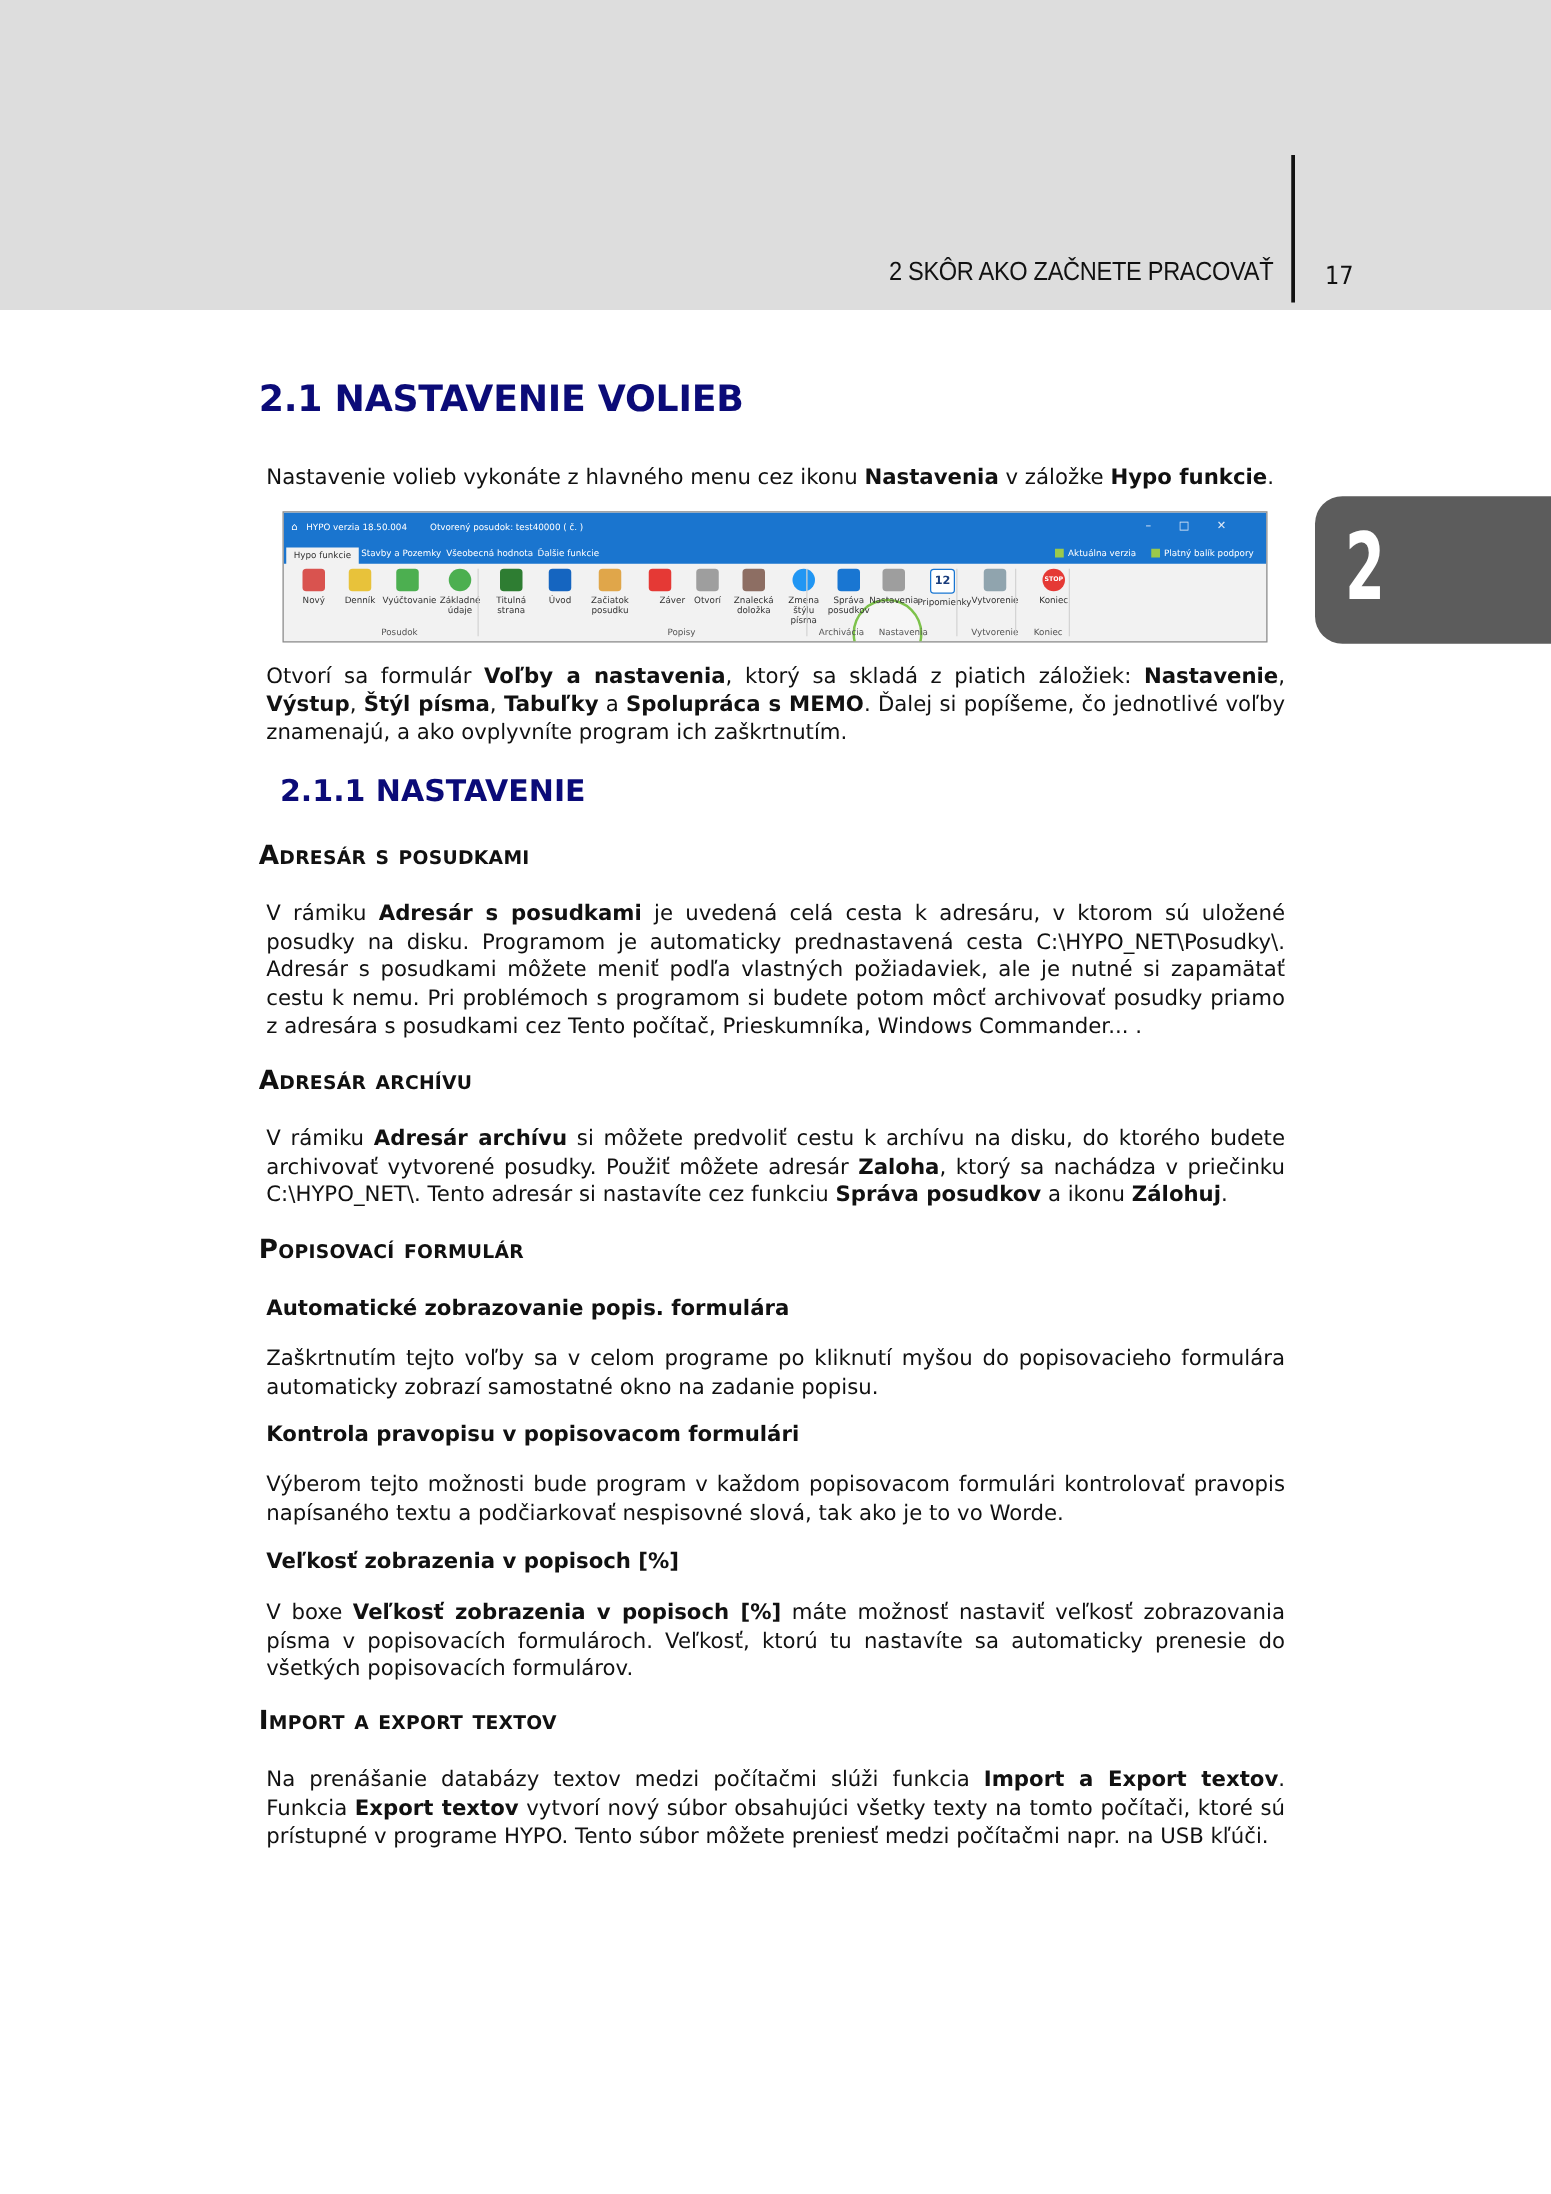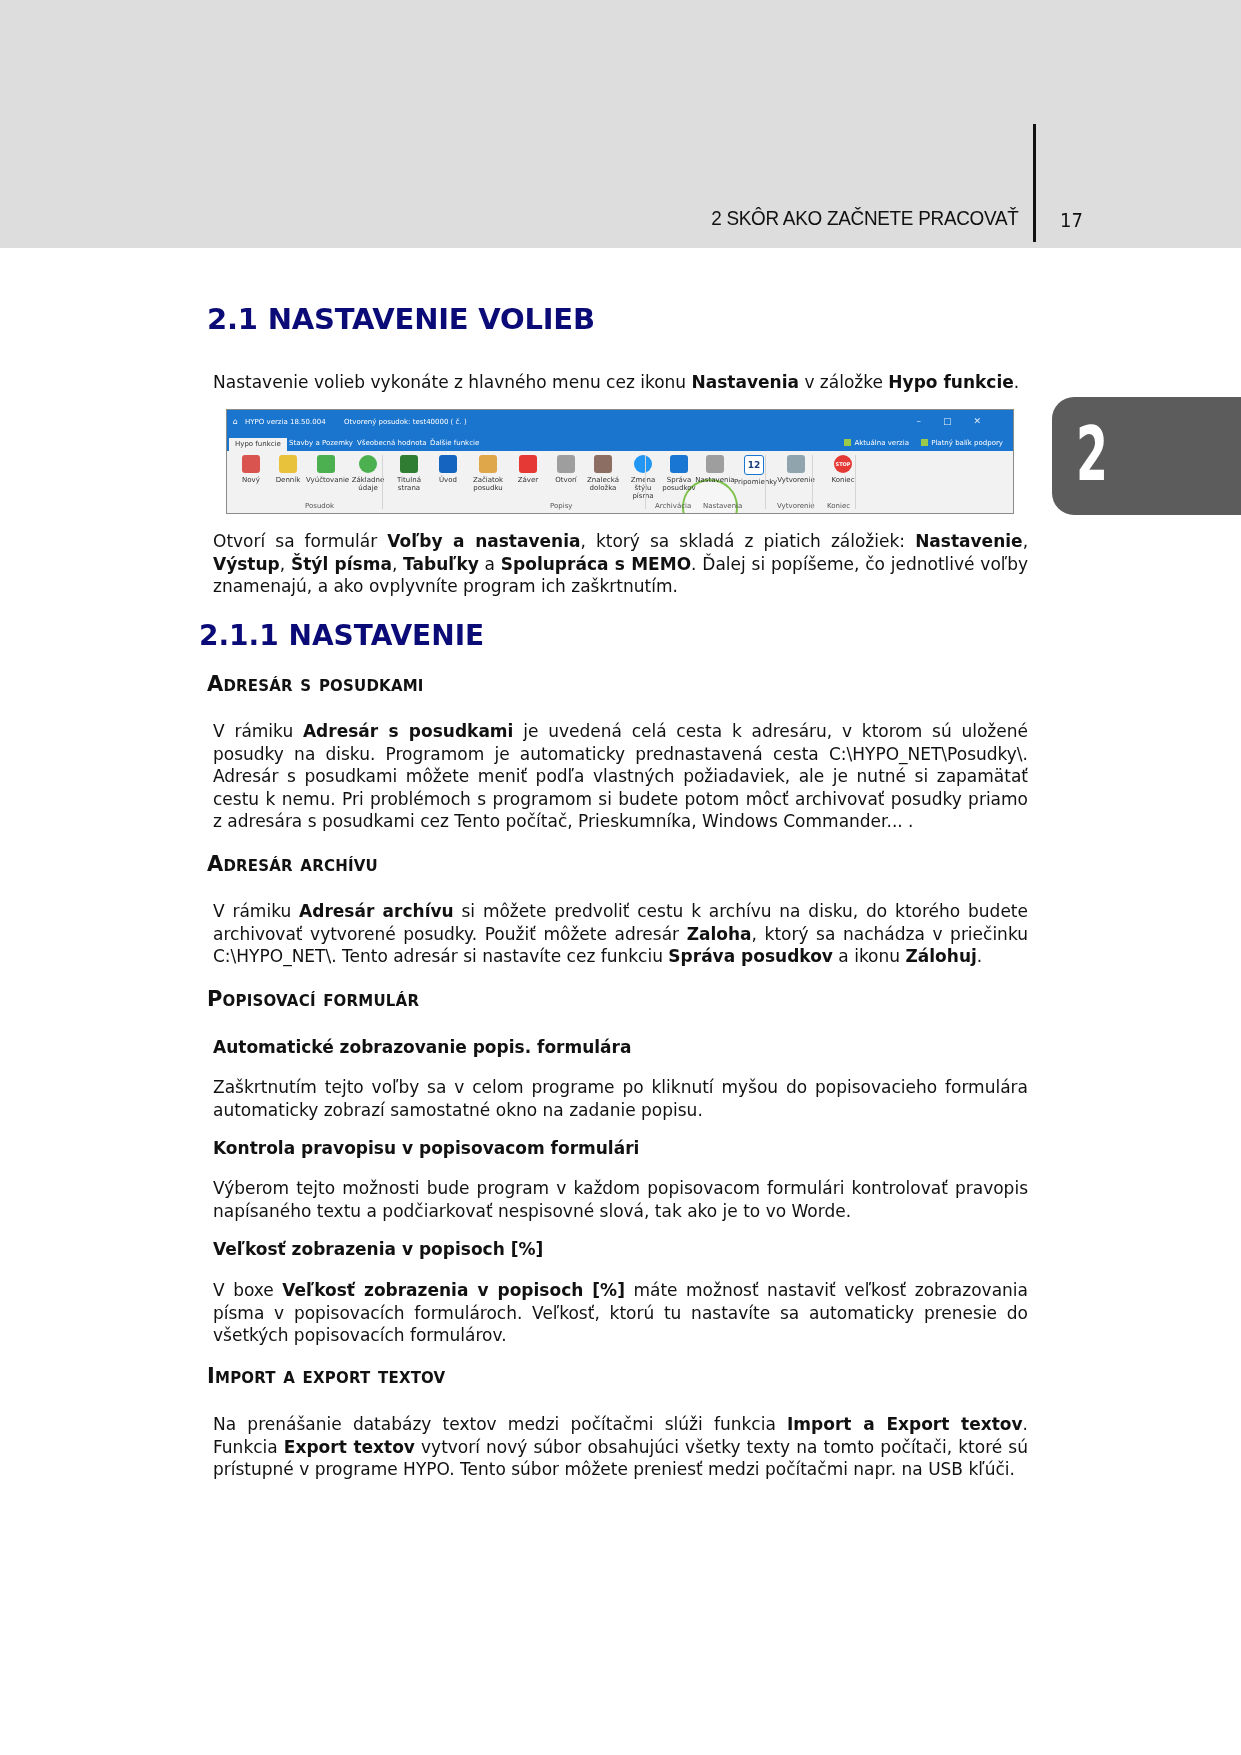--- a/index.html
+++ b/index.html
@@ -31,21 +31,21 @@
   .chapter-tab span {
     position: absolute; left: 24px; top: 14px; font-size: 74px; font-weight: bold;
     color: #fff; transform: scaleX(0.62); transform-origin: left center;
     font-family: "DejaVu Sans", sans-serif;
   }
   .h2 {
     position: absolute; left: 207px; font-weight: bold; color: #0b0b78;
     font-size: 29px; letter-spacing: -0.2px;
   }
   .h3 {
-    position: absolute; left: 199px; font-weight: bold; color: #0b0b78; font-size: 28px;
+    position: absolute; left: 224px; font-weight: bold; color: #0b0b78; font-size: 24px;
   }
   .h4 {
     position: absolute; left: 207px; font-weight: bold; color: #111;
     font-size: 21px; font-variant: small-caps; letter-spacing: 0.2px;
   }
   .h5 {
     position: absolute; left: 213px; font-weight: bold; color: #111; font-size: 17px;
   }
   .para {
     position: absolute; left: 213px; width: 815px; font-size: 17px; line-height: 22.5px;
@@ -124,31 +124,31 @@
   </div>
   <div class="rb-body" id="rb-body">
     <div class="rb-highlight"></div>
   <div class="rb-item" style="left: 4px;"><span class="ico" style="background: rgb(217, 83, 79);"></span><span>Nový</span></div>
       <div class="rb-item" style="left: 41px;"><span class="ico" style="background: rgb(232, 194, 58);"></span><span>Denník</span></div>
       <div class="rb-item" style="left: 79px;"><span class="ico" style="background: rgb(76, 175, 80);"></span><span>Vyúčtovanie</span></div>
       <div class="rb-item" style="left: 121px;"><span class="ico" style="background: rgb(76, 175, 80); border-radius: 50%;"></span><span>Základné údaje</span></div>
       <div class="rb-item" style="left: 162px; text-align: center;"><span class="ico" style="background: rgb(46, 125, 50);"></span><span>Titulná strana</span></div>
       <div class="rb-item" style="left: 201px;"><span class="ico" style="background: rgb(21, 101, 192);"></span><span>Úvod</span></div>
       <div class="rb-item" style="left: 241px;"><span class="ico" style="background: rgb(224, 166, 74);"></span><span>Začiatok posudku</span></div>
-      <div class="rb-item" style="left: 281px;"><span class="ico" style="background: rgb(229, 57, 53);"></span><span>Záver</span></div>
+      <div class="rb-item" style="left: 281px; text-align: right;"><span class="ico" style="background: rgb(229, 57, 53);"></span><span>Záver</span></div>
       <div class="rb-item" style="left: 319px;"><span class="ico" style="background: rgb(158, 158, 158);"></span><span>Otvorí</span></div>
       <div class="rb-item" style="left: 356px; text-align: center;"><span class="ico" style="background: rgb(141, 110, 99);"></span><span>Znalecká doložka</span></div>
       <div class="rb-item" style="left: 396px;"><span class="ico" style="background: rgb(33, 150, 243); border-radius: 50%;"></span><span>Zmena štýlu písma</span></div>
       <div class="rb-item" style="left: 432px;"><span class="ico" style="background: rgb(25, 118, 210);"></span><span>Správa posudkov</span></div>
       <div class="rb-item" style="left: 468px;"><span class="ico" style="background: rgb(158, 158, 158);"></span><span>Nastavenia</span></div>
       <div class="rb-item" style="left: 507px;"><span class="ico" style="background: rgb(255, 255, 255); border: 1px solid rgb(25, 118, 210); font: bold 9px / 18px &quot;DejaVu Sans&quot;, sans-serif; color: rgb(26, 61, 124);">12</span><span>Pripomienky</span></div>
       <div class="rb-item" style="left: 549px;"><span class="ico" style="background: rgb(144, 164, 174);"></span><span>Vytvorenie</span></div>
       <div class="rb-item" style="left: 596px;"><span class="ico" style="background: rgb(229, 57, 53); border-radius: 50%; color: rgb(255, 255, 255); font: bold 5px / 18px &quot;DejaVu Sans&quot;, sans-serif;">STOP</span><span>Koniec</span></div>
       <span class="rb-group-label" style="left: 78px;">Posudok</span>
-      <span class="rb-group-label" style="left: 323px;">Popisy</span>
+      <span class="rb-group-label" style="left: 307px;">Popisy</span>
       <span class="rb-group-label" style="left: 428px;">Archivácia</span>
       <span class="rb-group-label" style="left: 476px;">Nastavenia</span>
       <span class="rb-group-label" style="left: 550px;">Vytvorenie</span>
       <span class="rb-group-label" style="left: 600px;">Koniec</span>
       <div class="rb-sep" style="left: 155px;"></div>
       <div class="rb-sep" style="left: 418px;"></div>
       <div class="rb-sep" style="left: 538px;"></div>
       <div class="rb-sep" style="left: 585px;"></div>
       <div class="rb-sep" style="left: 628px;"></div>
     </div>

